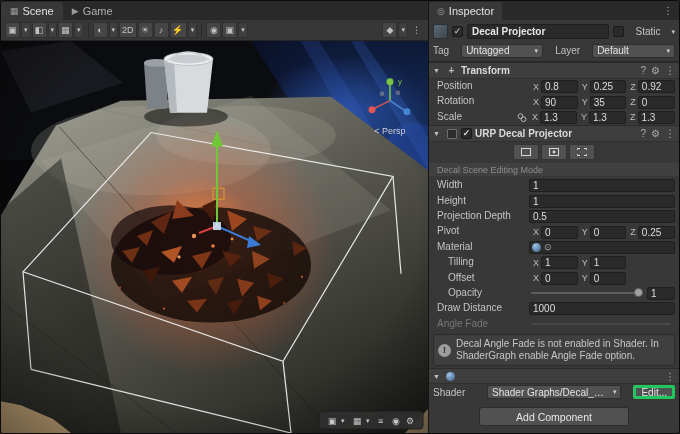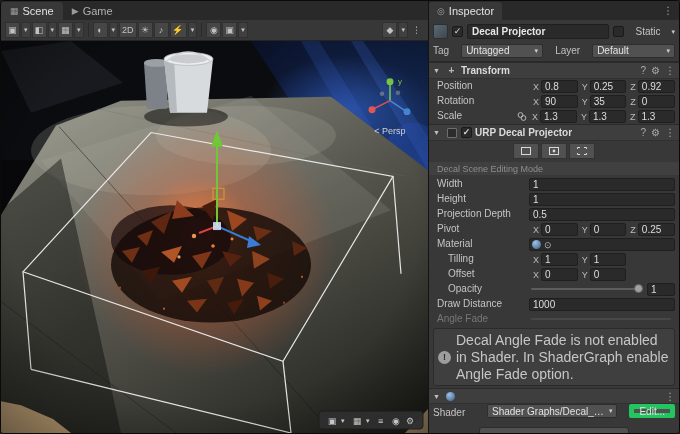--- a/index.html
+++ b/index.html
@@ -68,26 +68,26 @@
   .objfield .picker { color:#b5b5b5; font-size:9px; flex-shrink:0; padding-right:1px; }
 
   .slider { flex:1; position:relative; height:12px; margin:0 4px 0 2px; }
   .slider .track { position:absolute; left:0; right:0; top:5px; height:2px; background:#5d5d5d; border-radius:1px; }
   .slider .handle { position:absolute; top:1px; width:9px; height:9px; border-radius:50%; background:#a0a0a0; border:1px solid #606060; }
   .slider.disabled .track { background:#474747; }
   .tf.narrow { width:28px; flex:none; }
 
   .warnbox { margin:2px 4px 2px 4px; background:#3f3f3f; border:1px solid #2b2b2b; border-radius:3px; padding:3px 4px; display:flex; gap:5px; align-items:center; flex-shrink:0; }
   .warn-icon { width:13px; height:13px; border-radius:50%; background:#9d9d9d; color:#2e2e2e; font-size:9px; font-weight:bold; display:flex; align-items:center; justify-content:center; flex-shrink:0; }
-  .warn-text { font-size:14px; line-height:1.2; color:#c6c6c6; }
+  .warn-text { font-size:10px; line-height:1.2; color:#c6c6c6; }
 
   .mat-header { height:16px; background:#3e3e3e; border-top:1px solid #2b2b2b; border-bottom:1px solid #303030; display:flex; align-items:center; gap:4px; padding:0 4px; color:#9d9d9d; font-weight:bold; flex-shrink:0; }
-  .shader-row { height:16px; display:flex; align-items:flex-end; gap:12px; padding:2px 4px; flex-shrink:0; }
+  .shader-row { height:16px; display:flex; align-items:center; gap:12px; padding:2px 4px; flex-shrink:0; }
   .shader-label { width:42px; color:#c4c4c4; }
-  .btn { background:#515151; border:5px solid #22c55e; border-radius:2px; height:14px; padding:0 5px; color:#e2e2e2; font-size:10px; display:flex; align-items:center; flex-shrink:0; }
+  .btn { background:#515151; border:3px solid #22c55e; border-radius:2px; height:14px; padding:0 5px; color:#e2e2e2; font-size:10px; display:flex; align-items:center; flex-shrink:0; }
 
   .addcomp-area { display:flex; justify-content:center; padding:7px 0; flex-shrink:0; }
   .add-btn { width:150px; height:19px; background:#515151; border:1px solid #2c2c2c; border-radius:3px; color:#e8e8e8; font-size:10.5px; display:flex; align-items:center; justify-content:center; }
 </style>
 </head>
 <body>
 
 <div class="window">
 
   <div class="left-pane">

